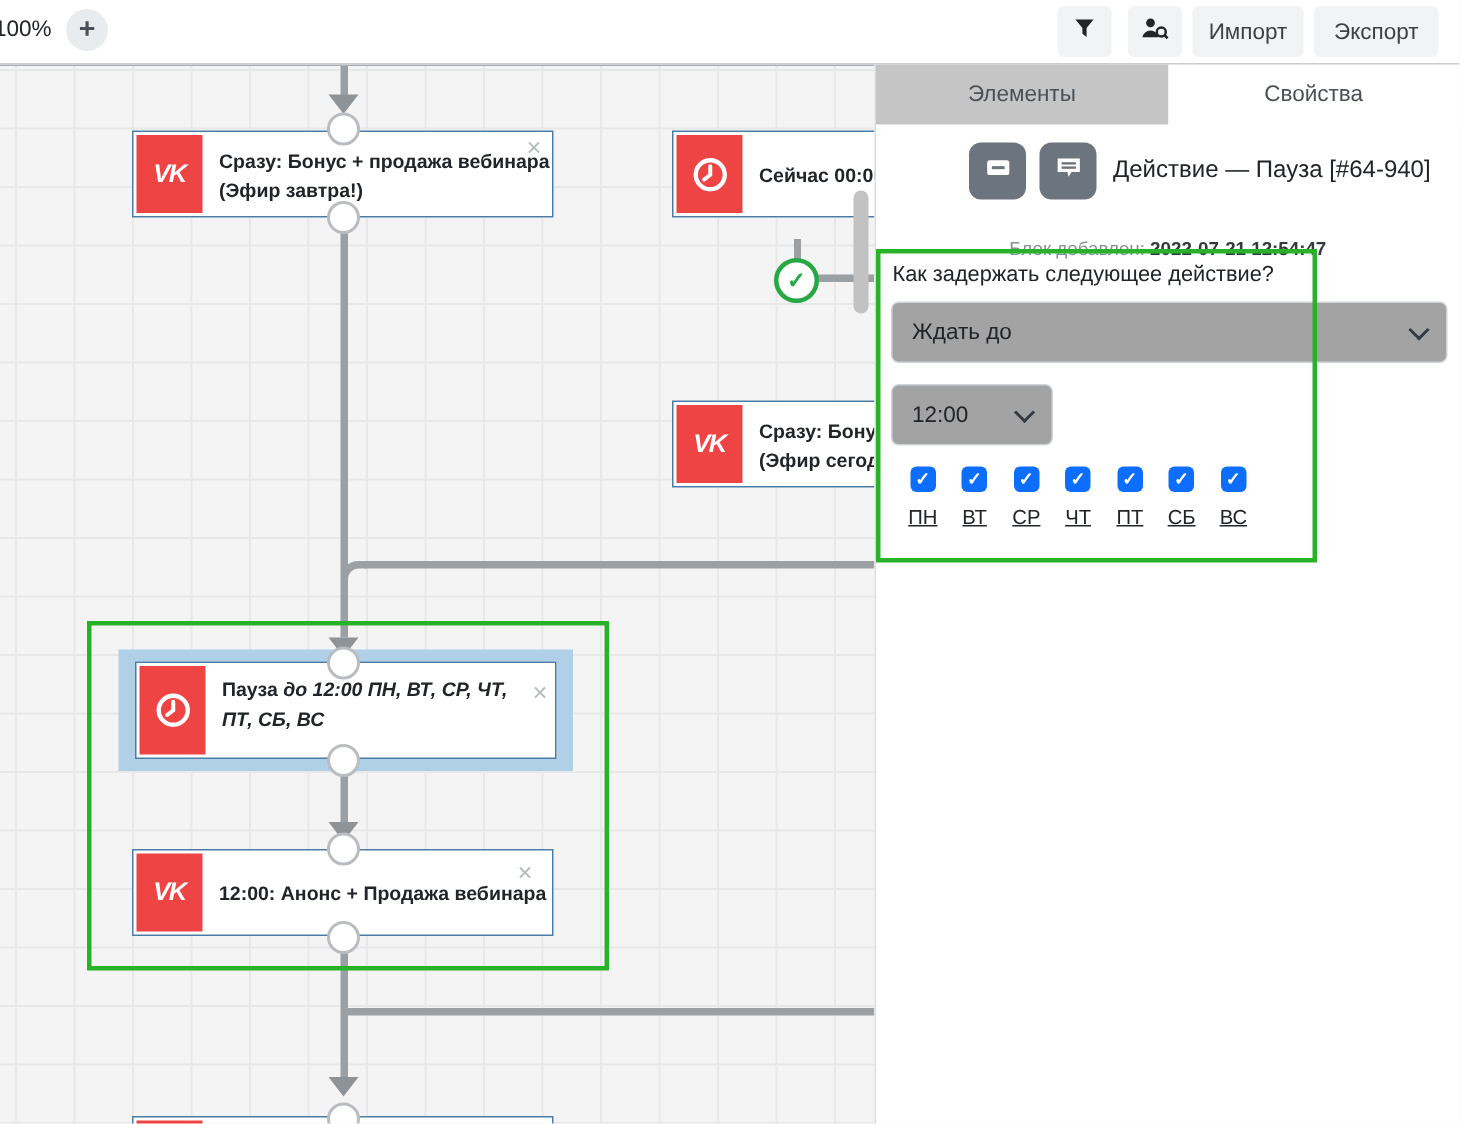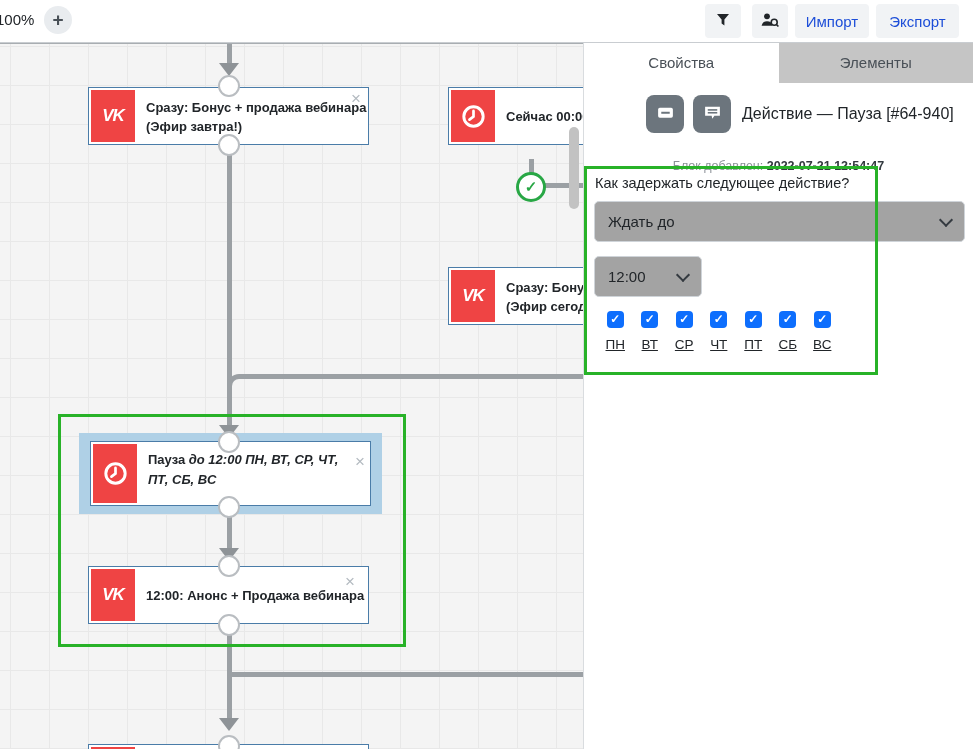--- a/index.html
+++ b/index.html
@@ -7,21 +7,21 @@
     width:973px;height:749px;overflow:hidden;position:relative;
     font-family:"Liberation Sans",sans-serif;background:#fff;color:#212529;
     -webkit-font-smoothing:antialiased;
   }
   
   .toolbar{position:absolute;left:0;top:0;width:973px;height:42px;background:#fff;border-bottom:1px solid #c9cdd1;z-index:30;}
   .zoom-label{position:absolute;left:-4px;top:11px;font-size:15px;color:#212529;}
   .add-btn{position:absolute;left:44px;top:6px;width:28px;height:28px;border-radius:50%;background:#e9ecef;
     display:flex;align-items:center;justify-content:center;font-size:19px;font-weight:bold;color:#495057;cursor:pointer;}
   .tb-btn{position:absolute;top:4px;height:34px;background:#f1f3f5;border-radius:4px;display:flex;align-items:center;justify-content:center;
-    font-size:15px;color:#1d4ed8;cursor:pointer;}
+    font-size:15px;color:#404040;cursor:pointer;}
   .tb-icon-btn{width:36px;}
   
   .canvas{position:absolute;left:0;top:42px;width:583px;height:707px;overflow:hidden;
     background:#f4f4f4;border-top:2px solid #a8adb1;
     background-image:linear-gradient(#e8e8e8 1px,transparent 1px),linear-gradient(90deg,#e8e8e8 1px,transparent 1px);
     background-size:39px 39px;background-position:10px 2px;}
   .cline{position:absolute;background:#9ba0a4;z-index:1;}
   .ccorner{position:absolute;z-index:1;}
   .arrow{position:absolute;width:0;height:0;border-left:10px solid transparent;border-right:10px solid transparent;border-top:13px solid #8e9397;z-index:1;}
   .port{position:absolute;width:22px;height:22px;border-radius:50%;background:#fff;border:2px solid #b9bdc1;box-sizing:border-box;z-index:4;cursor:pointer;}
@@ -173,22 +173,22 @@
         <line x1="16.4" y1="13.5" x2="18.4" y2="15.5" stroke="#212529" stroke-width="1.7"></line>
       </svg>
     </span>
   </div>
   <div class="tb-btn" style="left:795px;width:74px;">Импорт</div>
   <div class="tb-btn" style="left:876px;width:83px;">Экспорт</div>
 </div>
 
 <div class="panel">
   <div class="tabs">
+    <div class="tab tab-inactive">Элементы</div>
     <div class="tab tab-active">Свойства</div>
-    <div class="tab tab-inactive">Элементы</div>
   </div>
 
   <div class="icon-sq-btn" style="left:62px;top:53px;">
     <span>
       <svg width="19" height="19" viewBox="0 0 18 18">
           <rect x="2" y="4.5" width="14" height="9.4" rx="1.6" fill="#fff"></rect>
           <rect x="5" y="8.3" width="8" height="1.9" fill="#6c757d"></rect>
         </svg>
     </span>
   </div>

